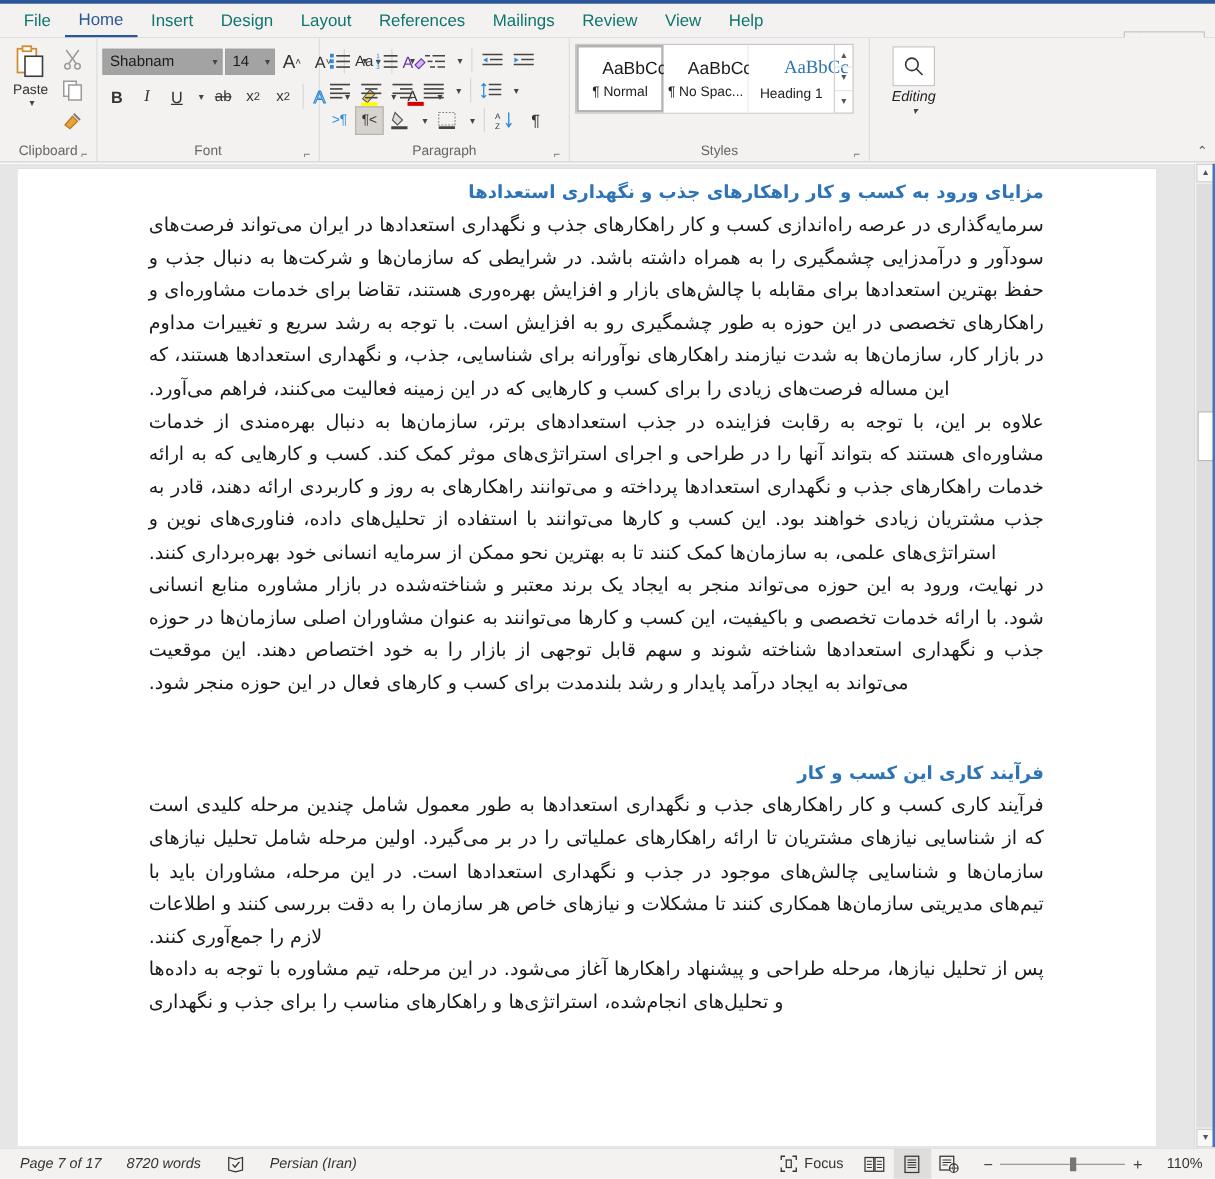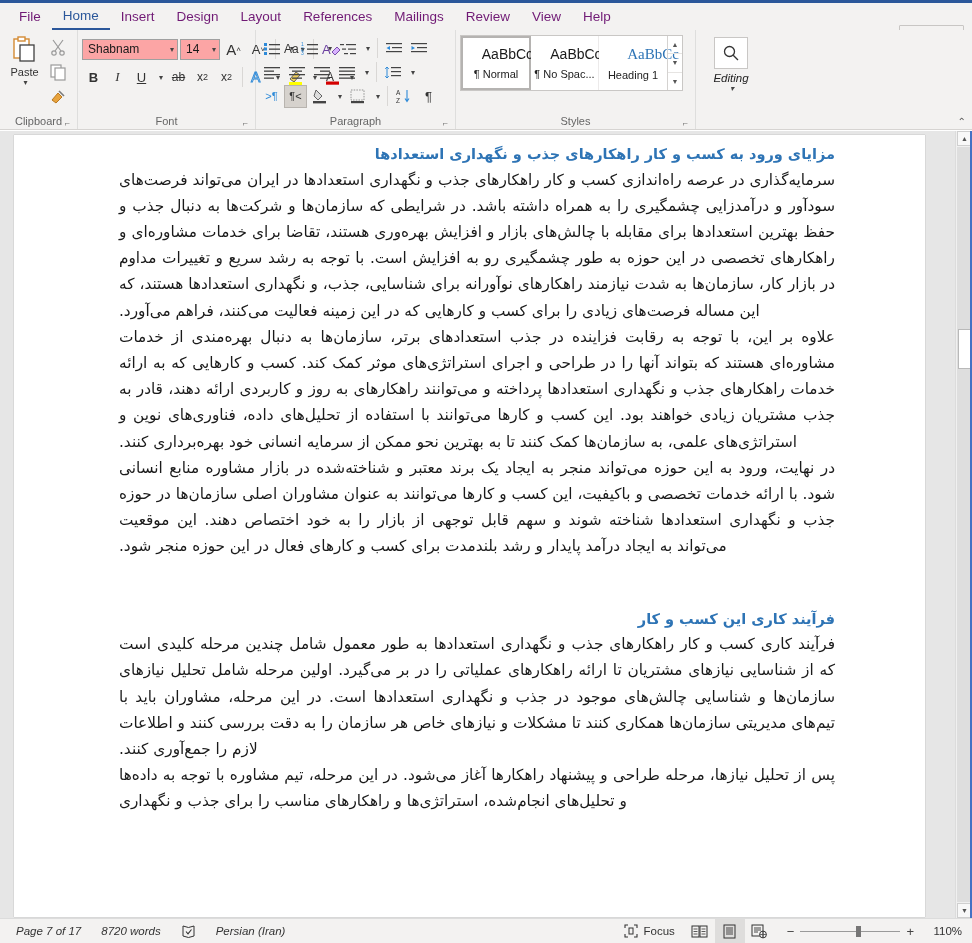--- a/index.html
+++ b/index.html
@@ -17,21 +17,21 @@
     width: 972px; height: 30px;
     background: #2b579a;
   }
   #titlebar-inner {
     position: absolute; top: 3px; left: 0;
     width: 972px; height: 27px;
     background: #f3f2f1;
     display: flex; align-items: center;
   }
   .tab {
-    font-size: 13.5px; color: #701a75;
+    font-size: 13.5px; color: #0f766e;
     padding: 3px 11px 5px 11px;
     margin-top: 2px;
     white-space: nowrap;
     cursor: default;
   }
   .tab.first { margin-left: 8px; }
   .tab.active {
     color: #2b579a;
     border-bottom: 2.5px solid #2b579a;
     font-weight: normal;
@@ -86,21 +86,21 @@
     display: flex; flex-direction: column; align-items: center;
     gap: 5px; padding-top: 5px; width: 30px;
   }
   .mini-icon { width: 20px; height: 20px; }
 
   
   #g-font { width: 178px; }
   .font-row1 { display: flex; align-items: center; gap: 2px; height: 24px; margin-bottom: 4px;}
   .font-row2 { display: flex; align-items: center; gap: 1px; height: 24px; }
   .combo {
-    height: 21px; background: #fca5a5; border: 1px solid #a0a0a0;
+    height: 21px; background: #a3a3a3; border: 1px solid #a0a0a0;
     display: flex; align-items: center; justify-content: space-between;
     padding: 0 3px 0 5px; font-size: 12px; color: #1a1a1a;
   }
   #font-name-combo { width: 96px; }
   #font-size-combo { width: 40px; }
   .caret { font-size: 8px; color: #444; margin-left: 2px; }
   .rbtn {
     height: 23px; min-width: 23px;
     display: flex; align-items: center; justify-content: center;
     font-size: 13px; color: #333; padding: 0 2px;

